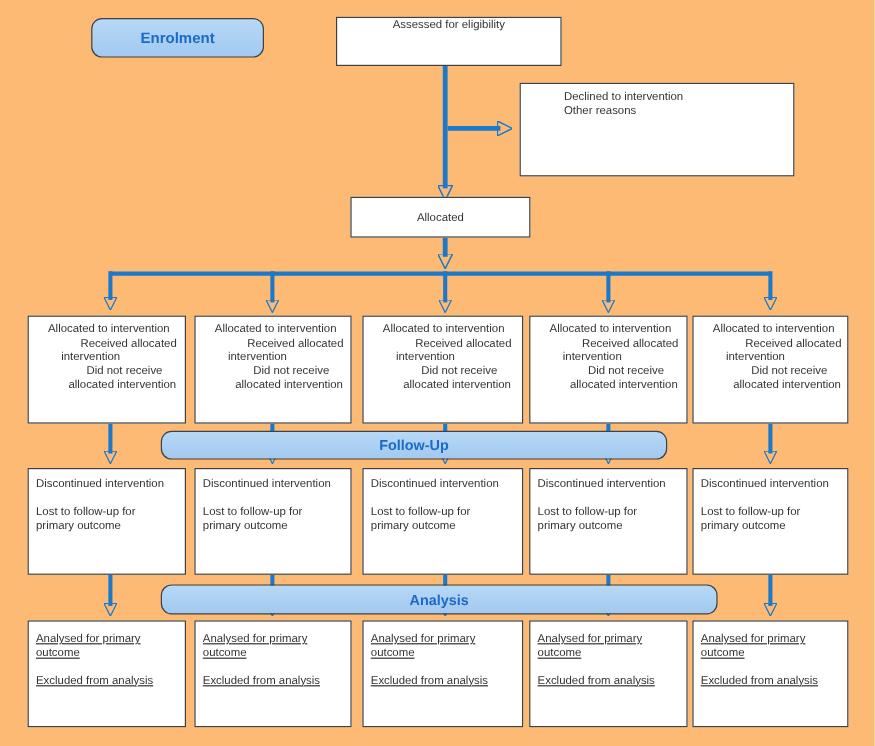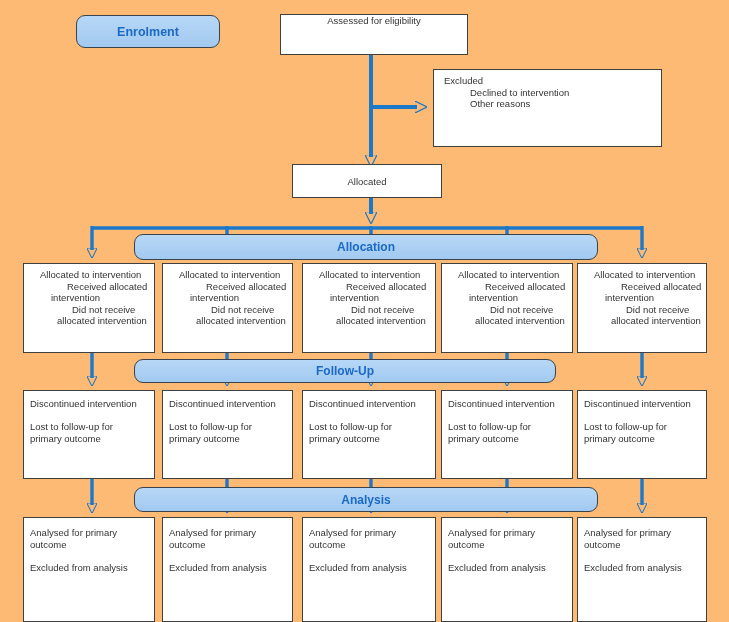--- a/index.html
+++ b/index.html
@@ -34,21 +34,21 @@
   #excluded .ln.indent{padding-left:36px;}
 
   
   .col0{left:23px;width:132px;}
   .col1{left:162px;width:131px;}
   .col2{left:302px;width:134px;}
   .col3{left:441px;width:132px;}
   .col4{left:577px;width:130px;}
   .alloc{top:263px;height:90px;padding-top:5px;padding-left:12px;}
   .fu{top:390px;height:89px;padding-top:7px;}
-  .an{top:517px;height:105px;padding-top:9px;}
+  .an{top:517px;height:89px;padding-top:9px;text-decoration:underline;}
 
   
   .alloc .ln:nth-child(1){padding-left:4px;}
   .alloc .ln:nth-child(2){padding-left:31px;}
   .alloc .ln:nth-child(3){padding-left:15px;}
   .alloc .ln:nth-child(4){padding-left:36px;}
   .alloc .ln:nth-child(5){padding-left:21px;}
   .fu .ln,.an .ln{padding-left:6px;}
 </style>
 </head>
@@ -89,32 +89,28 @@
 
   <div class="node round" id="enrolment">
     <span>Enrolment</span>
   </div>
 
   <div class="node box" id="assessed">
     <span>Assessed for eligibility</span>
   </div>
 
   <div class="node box" id="excluded">
-    <div class="ln">Excluded</div>
     <div class="ln indent">Declined to intervention</div>
     <div class="ln indent">Other reasons</div>
   </div>
 
   <div class="node box" id="randomized">
     <span>Allocated</span>
   </div>
 
-  <div class="node round stagebar" id="banner-allocation">
-    <span>Allocation</span>
-  </div>
   <div class="node round stagebar" id="banner-followup">
     <span>Follow-Up</span>
   </div>
   <div class="node round stagebar" id="banner-analysis">
     <span>Analysis</span>
   </div>
 
   <div id="columns-root">
       <div class="node box alloc col0">
         <div class="ln">Allocated to intervention</div>

